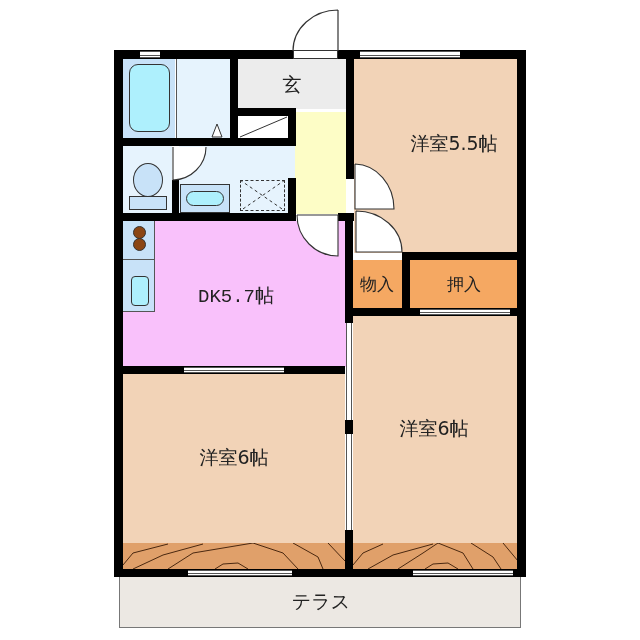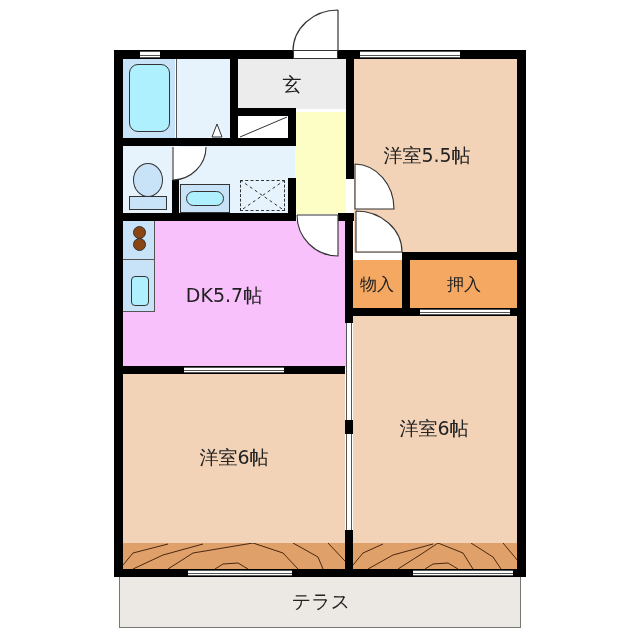--- a/index.html
+++ b/index.html
@@ -37,34 +37,34 @@
 <div class="abs" style="left:179px;top:146px;width:116px;height:68px;background:#e6f3fd;"></div>
 <div class="abs" style="left:180px;top:184px;width:50px;height:29px;background:#c8e2f8;border:1px solid #333;"></div>
 <div class="abs" style="left:186px;top:191px;width:38px;height:15px;background:#aef0fd;border:1.5px solid #333;border-radius:8px;"></div>
 <div class="abs" style="left:240px;top:180px;width:45px;height:31px;border:1px dashed #333;"></div>
 <svg class="abs" style="left:240px;top:180px;" width="45" height="31">
     <line x1="0" y1="0" x2="45" y2="31" stroke="#333" stroke-dasharray="3,3"></line>
     <line x1="45" y1="0" x2="0" y2="31" stroke="#333" stroke-dasharray="3,3"></line>
   </svg>
 
 <div class="abs" style="left:354px;top:59px;width:164px;height:194px;background:#f2d3b7;"></div>
-<span class="label" style="left:427px;top:144px;margin-top:12px;">洋室5.5帖</span>
+<span class="label" style="left:454px;top:144px;">洋室5.5帖</span>
 
 <div class="abs" style="left:352px;top:260px;width:50px;height:48px;background:#f5a862;"></div>
 <span class="label" style="left:377px;top:284px;font-size:17px;">物入</span>
 <div class="abs" style="left:410px;top:260px;width:108px;height:48px;background:#f5a862;"></div>
 <span class="label" style="left:464px;top:284px;font-size:17px;">押入</span>
 
 <div class="abs" style="left:123px;top:221px;width:223px;height:146px;background:#f9c1fb;"></div>
 <div class="abs" style="left:123px;top:221px;width:32px;height:91px;background:#c8e2f8;border-right:1px solid #555;border-bottom:1px solid #555;"></div>
 <div class="abs" style="left:123px;top:259px;width:32px;height:1px;background:#555;"></div>
 <div class="abs" style="left:133px;top:226px;width:13px;height:13px;background:#8b4513;border-radius:50%;border:1px solid #333;"></div>
 <div class="abs" style="left:133px;top:238px;width:13px;height:13px;background:#8b4513;border-radius:50%;border:1px solid #333;"></div>
 <div class="abs" style="left:131px;top:276px;width:18px;height:30px;background:#aef0fd;border:1.5px solid #333;border-radius:4px;"></div>
-<span class="label" style="left:224px;top:296px;">DK5.7帖</span>
+<span class="label" style="left:236px;top:296px;font-family:Liberation Mono, monospace;">DK5.7帖</span>
 
 <div class="abs" style="left:123px;top:374px;width:222px;height:195px;background:#f2d3b7;"></div>
 <span class="label" style="left:234px;top:458px;">洋室6帖</span>
 
 <div class="abs" style="left:353px;top:316px;width:165px;height:253px;background:#f2d3b7;"></div>
 <span class="label" style="left:434px;top:429px;">洋室6帖</span>
 
 <svg class="abs" style="left:123px;top:543px;" width="222" height="26">
   <rect width="222" height="26" fill="#e0a06a"></rect>
   <g fill="none" stroke="#4a2810" stroke-width="1">

